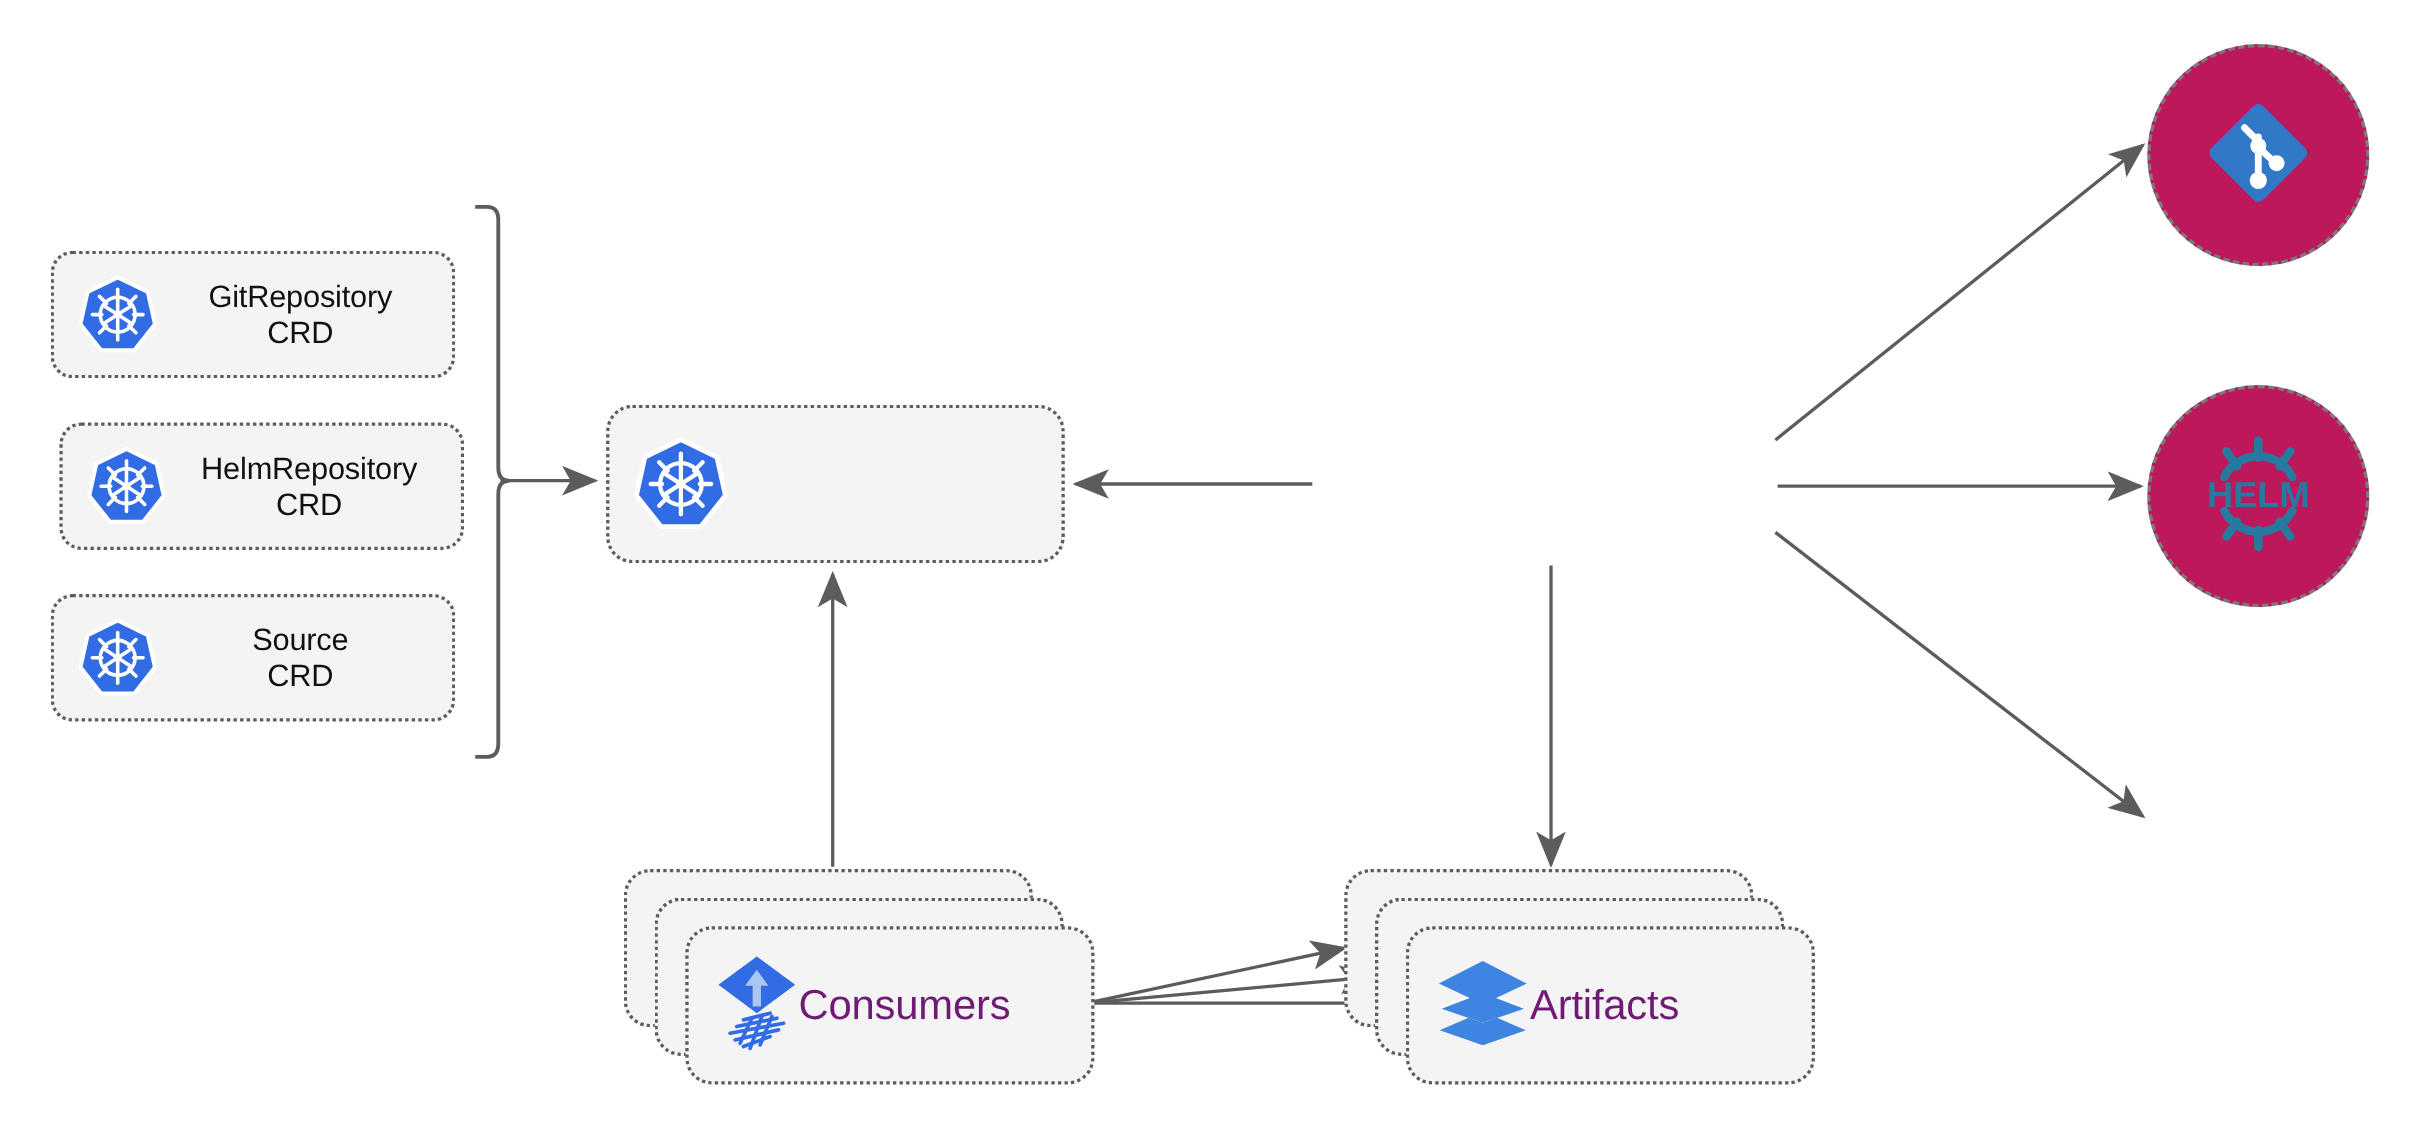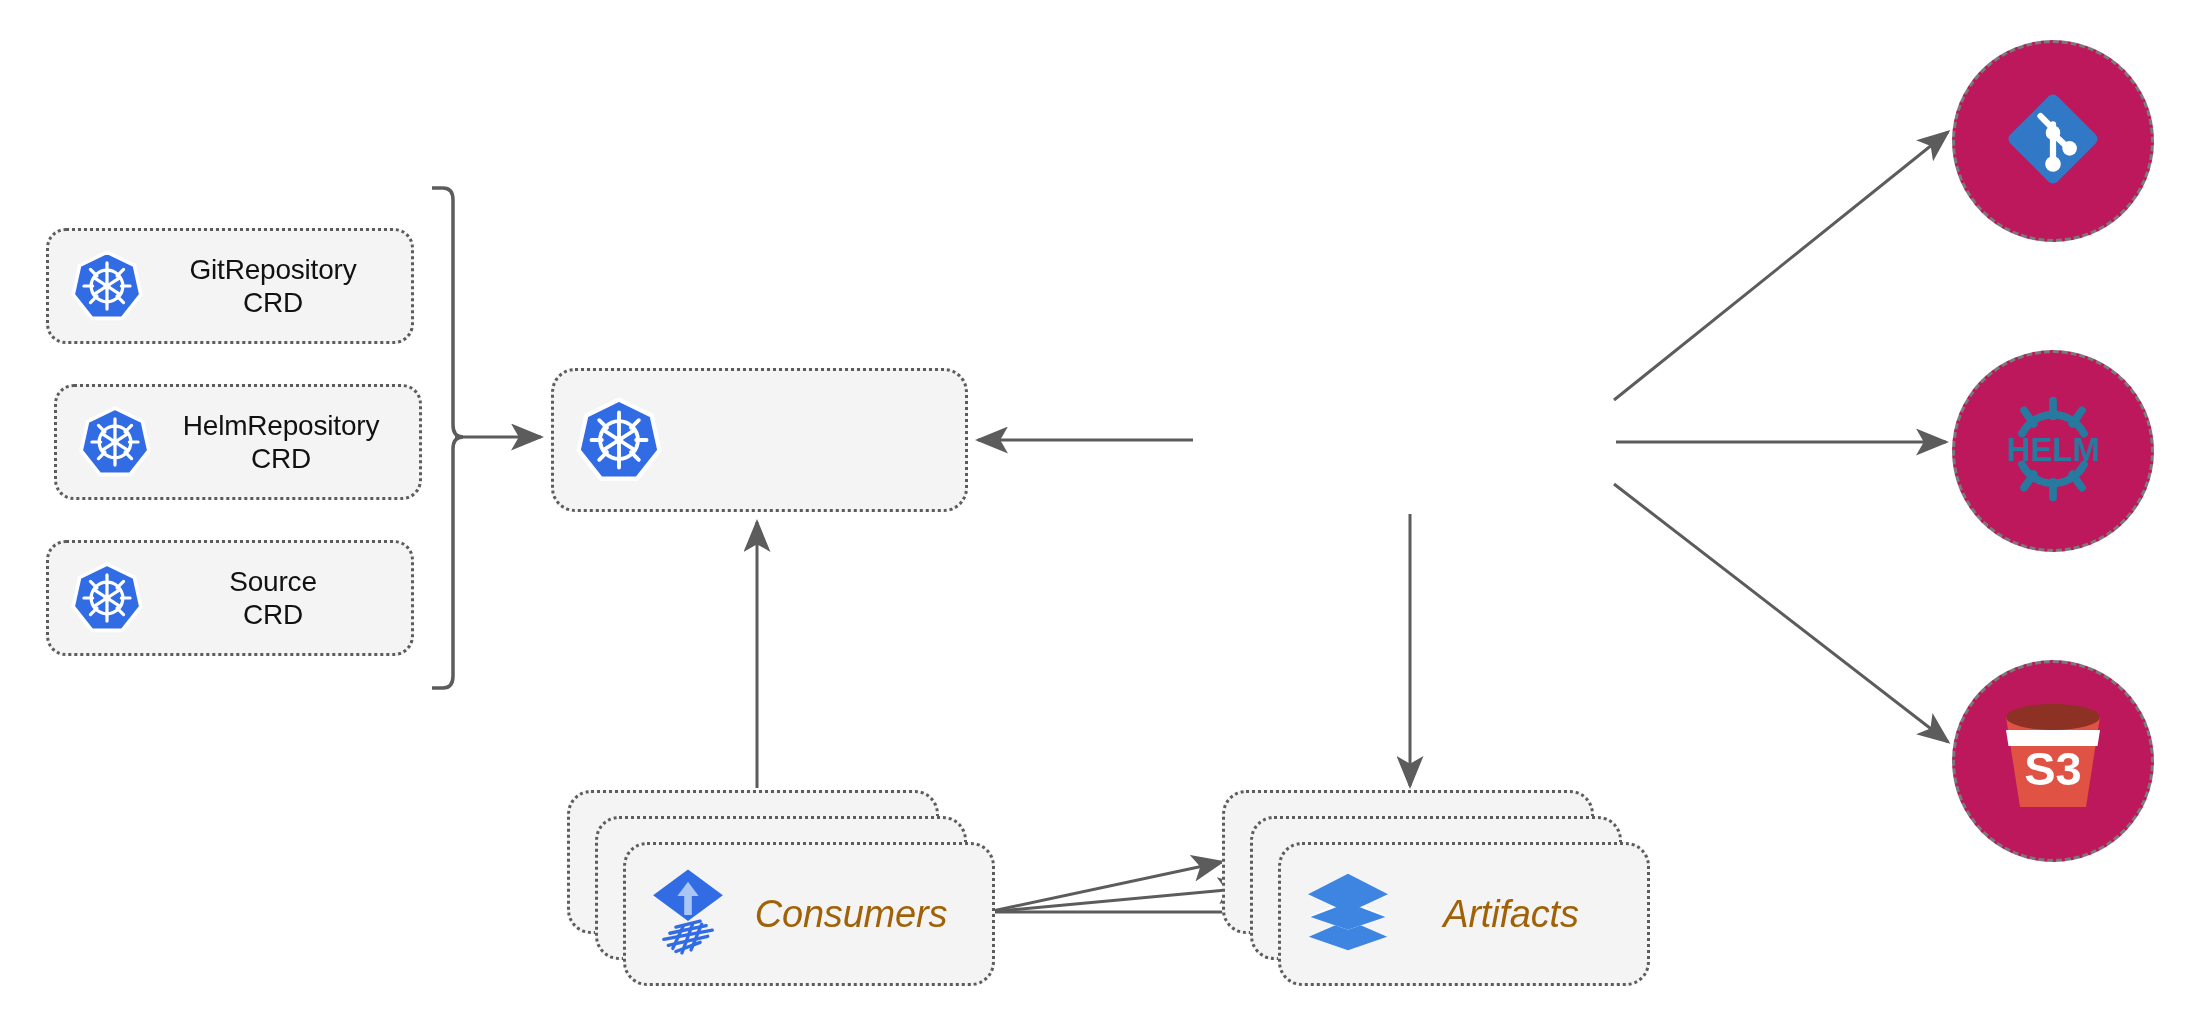--- a/index.html
+++ b/index.html
@@ -92,25 +92,24 @@
   .stack .stack-card.l2 { left: 28px; top: 26px; }
   .stack .stack-card.l3 {
     left: 56px; top: 52px;
     display: flex;
     align-items: center;
     justify-content: flex-start;
     padding: 0 16px 0 24px;
   }
   .stack .node-label {
     flex: 1 1 auto;
-    text-align: center;
+    text-align: left;
     font-size: 38px;
-    color: #a16207;
+    color: #701a75;
     letter-spacing: -0.2px;
-    font-style: italic;
   }
   #consumers-stack { left: 567px; top: 790px; }
   #artifacts-stack { left: 1222px; top: 790px; }
 
   
   .ext-circle {
     position: absolute;
     box-sizing: border-box;
     width: 202px;
     height: 202px;
@@ -356,24 +355,14 @@
           <line x1="30" y1="16" x2="40" y2="30"></line>
           <line x1="90" y1="16" x2="80" y2="30"></line>
           <line x1="30" y1="96" x2="40" y2="82"></line>
           <line x1="90" y1="96" x2="80" y2="82"></line>
         </g>
         <text x="60" y="68" text-anchor="middle" font-family="Liberation Sans, sans-serif" font-size="34" font-weight="bold" fill="#277a9f">HELM</text>
       </svg>
     </span>
   </div>
 
-  <div class="ext-circle" id="s3-circle">
-    <span>
-      <svg width="114" height="112" viewBox="0 0 114 112" xmlns="http://www.w3.org/2000/svg">
-        <path d="M10,14 L104,14 L90,104 L24,104 Z" fill="#e05243"></path>
-        <ellipse cx="57" cy="14" rx="47" ry="13" fill="#8c3123"></ellipse>
-        <path d="M10,27 L104,27 L101.5,43 L12.5,43 Z" fill="#ffffff"></path>
-        <text x="57" y="82" text-anchor="middle" font-family="Liberation Sans, sans-serif" font-size="47" font-weight="bold" fill="#ffffff">S3</text>
-      </svg>
-    </span>
-  </div>
 
 </div>
 
 </body></html>

